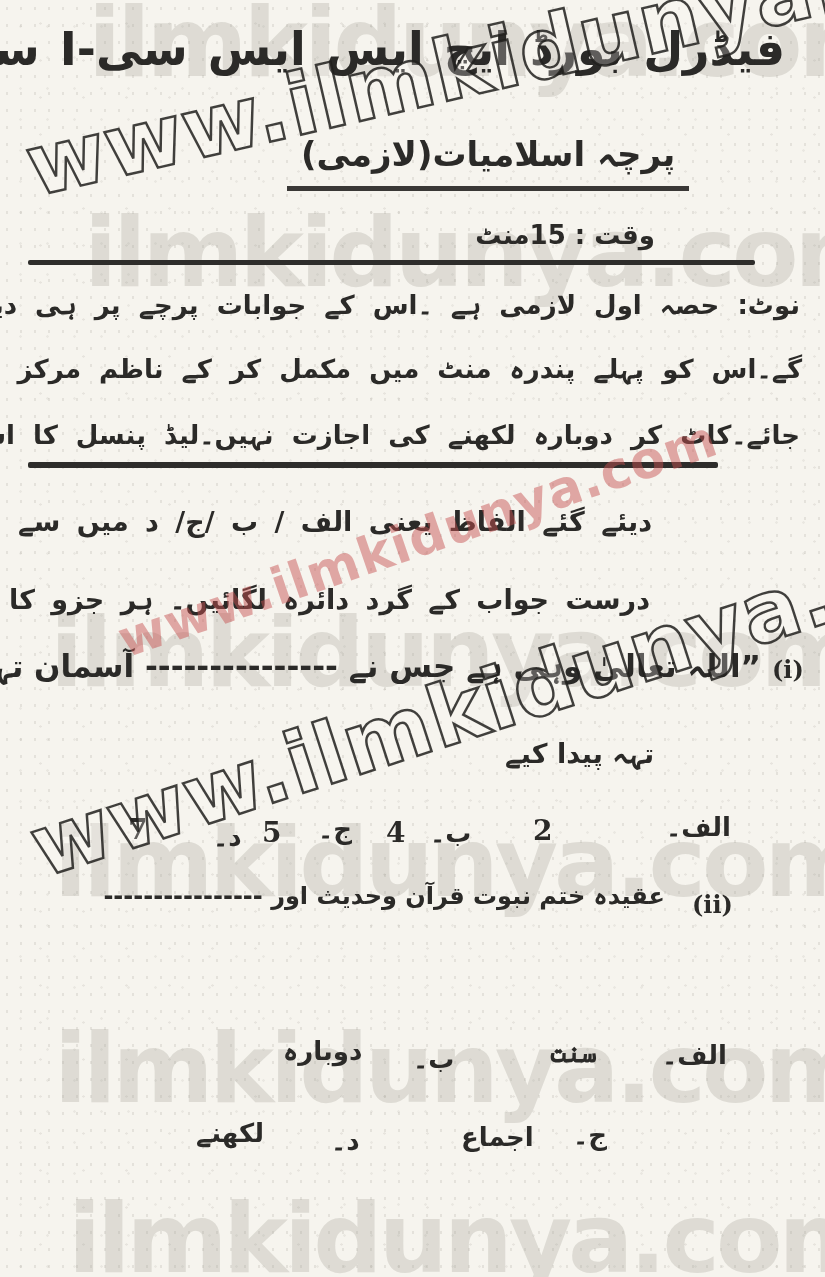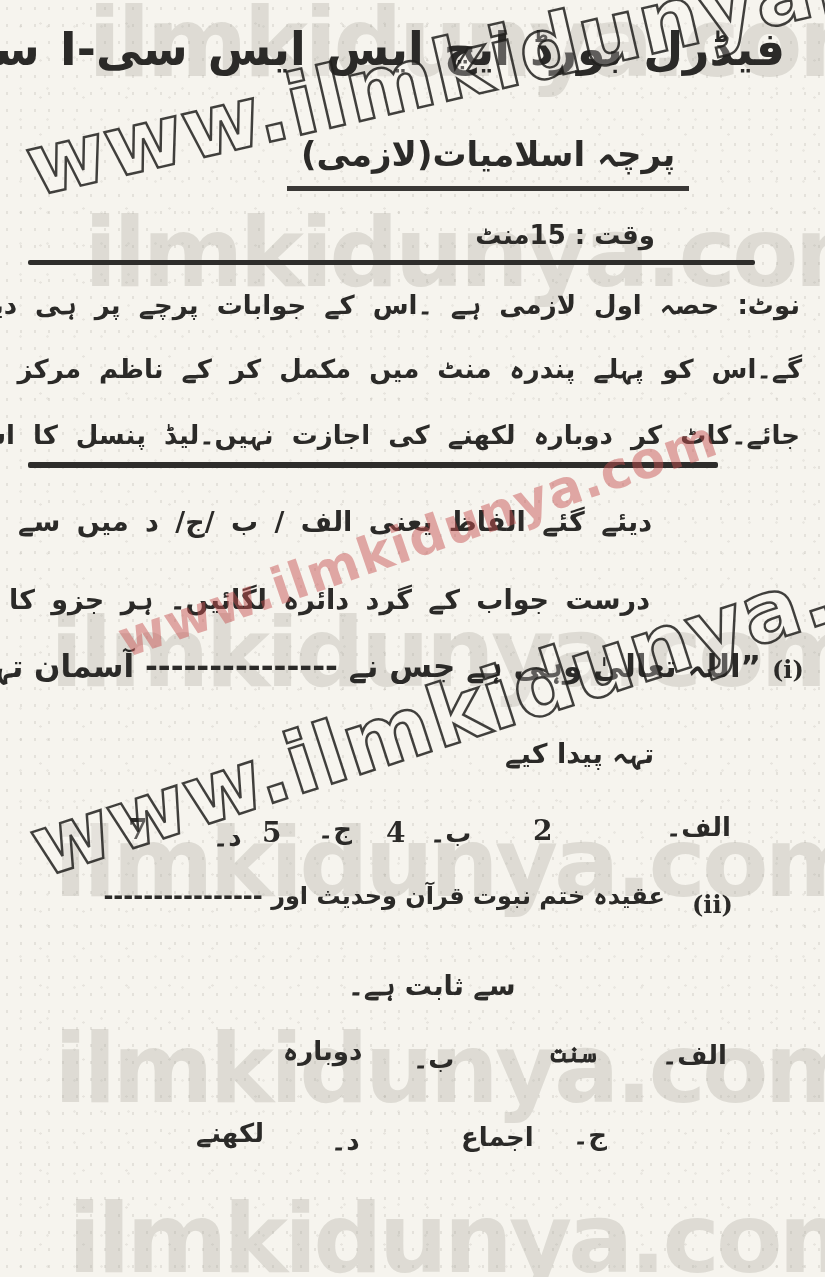--- a/index.html
+++ b/index.html
@@ -116,21 +116,20 @@
   <div class="abs content urdu opt" style="left:318px;top:814px;">ج۔</div>
   <div class="abs content latin optv" style="left:262px;top:816px;">5</div>
   <div class="abs content urdu opt" style="left:213px;top:822px;">د۔</div>
   <div class="abs content latin optv" style="left:128px;top:813px;">7</div>
 
   <div class="abs content latin marker" style="left:692px;top:890px;">(ii)</div>
   <div class="abs content urdu" style="right:160px;top:882px;font-size:24px;">
     <span>عقیدہ ختم نبوت قرآن وحدیث اور</span>
     <span class="dashes">----------------</span>
   </div>
-  <div class="abs content urdu" style="left:348px;top:970px;font-size:27px;">سے ثابت ہے۔</div>
 
   <div class="abs content urdu opt" style="left:662px;top:1040px;">الف۔</div>
   <div class="abs content urdu opt" style="left:551px;top:1038px;font-family:Liberation Serif, serif;">سنت</div>
   <div class="abs content urdu opt" style="left:413px;top:1044px;">ب۔</div>
   <div class="abs content urdu opt" style="left:283px;top:1036px;">دوبارہ</div>
   <div class="abs content urdu opt" style="left:573px;top:1120px;">ج۔</div>
   <div class="abs content urdu opt" style="left:461px;top:1122px;">اجماع</div>
   <div class="abs content urdu opt" style="left:331px;top:1126px;">د۔</div>
   <div class="abs content urdu opt" style="left:196px;top:1118px;">لکھنے</div>
 

